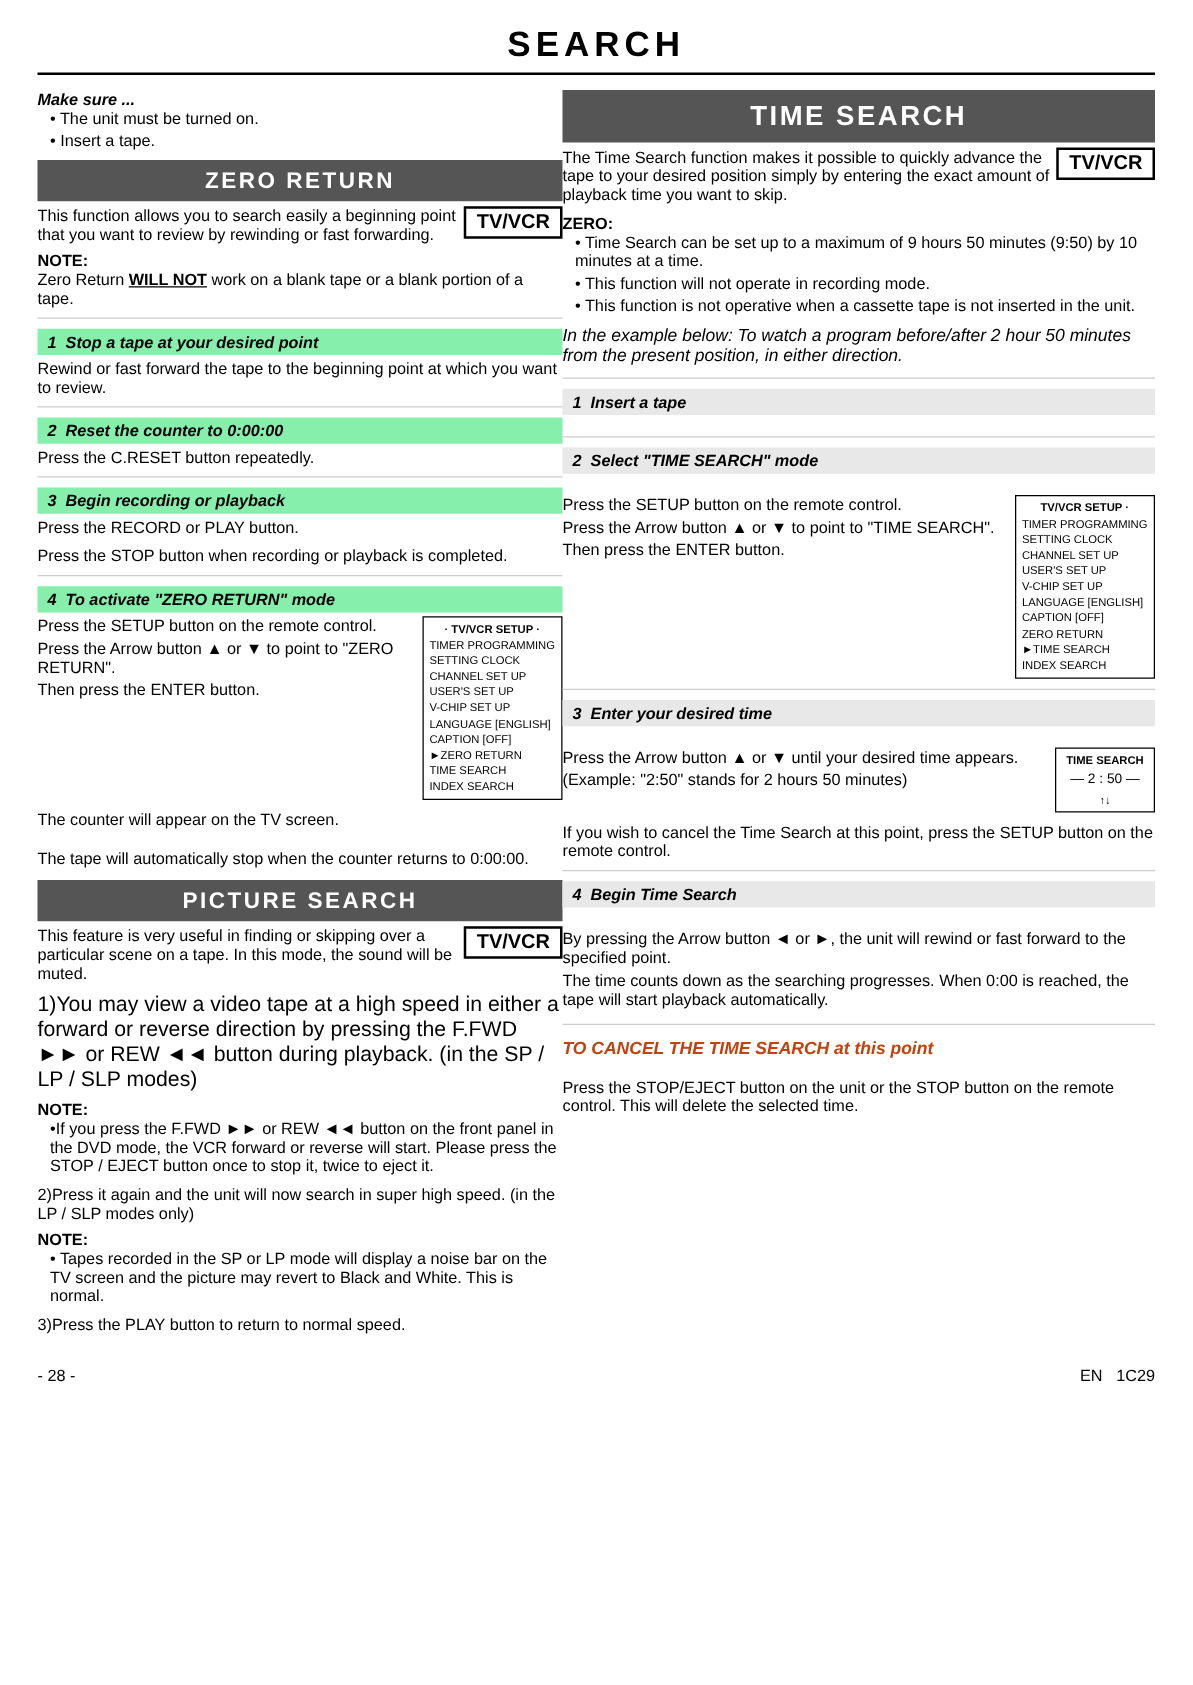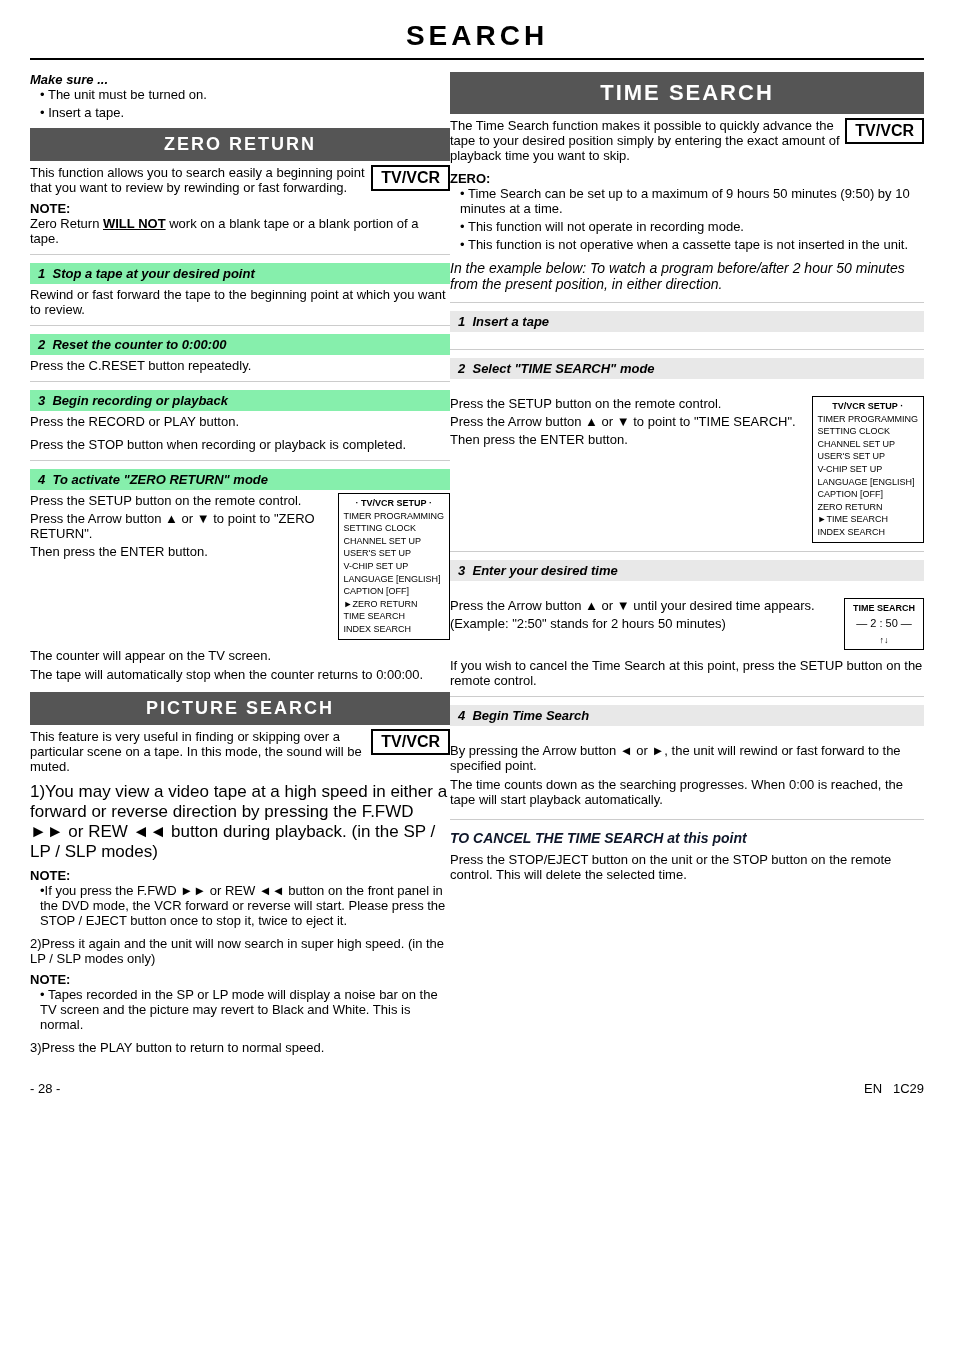--- a/index.html
+++ b/index.html
@@ -163,22 +163,22 @@
     }
 
     .cancel-section {
       margin-top: 10px;
     }
 
     .cancel-title {
       font-style: italic;
       font-weight: bold;
       font-size: 14px;
-      color: #0f172a;
-      margin-bottom: 6px;
+      color: #c2410c;
+      margin-bottom: 16px;
     }
 
     .bottom-footer {
       display: flex;
       justify-content: space-between;
       margin-top: 20px;
       font-size: 13px;
     }
 
     .step-text-col { flex: 1; }
@@ -247,21 +247,21 @@
           <span class="menu-item">CHANNEL SET UP</span>
           <span class="menu-item">USER'S SET UP</span>
           <span class="menu-item">V-CHIP SET UP</span>
           <span class="menu-item">LANGUAGE  [ENGLISH]</span>
           <span class="menu-item">CAPTION  [OFF]</span>
           <span class="menu-item selected">ZERO RETURN</span>
           <span class="menu-item">TIME SEARCH</span>
           <span class="menu-item">INDEX SEARCH</span>
         </div>
       </div>
-      <p style="font-size:13px; margin-bottom:4px;">The counter will appear on the TV screen.</p>
+      <p style="font-size:13px; margin-bottom:16px;">The counter will appear on the TV screen.</p>
       <p style="font-size:13px; margin-bottom:8px;">The tape will automatically stop when the counter returns to 0:00:00.</p>
     </div>
 
     <div style="margin-top:10px;">
       <div class="section-header-dark">PICTURE SEARCH</div>
       <div class="tv-vcr-badge-container">
         <span class="tv-vcr-badge">TV/VCR</span>
       </div>
       <p style="font-size:13px; margin-bottom:8px;">This feature is very useful in finding or skipping over a particular scene on a tape. In this mode, the sound will be muted.</p>
 

